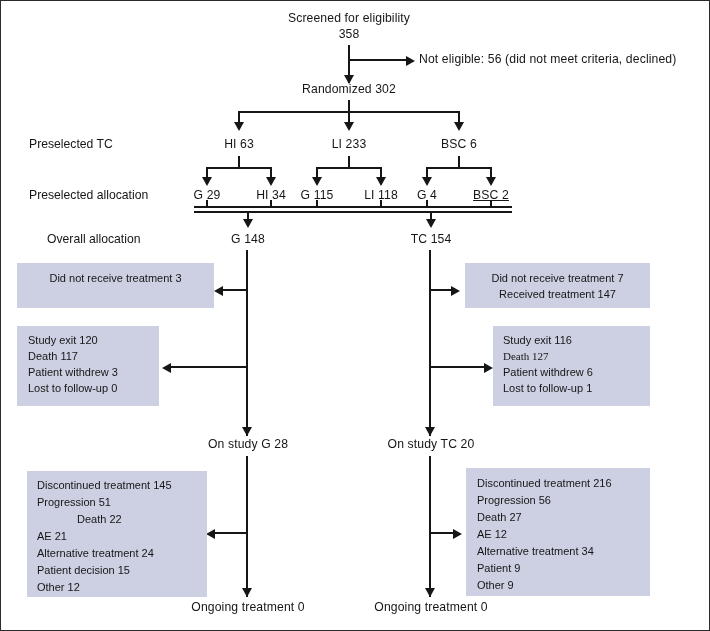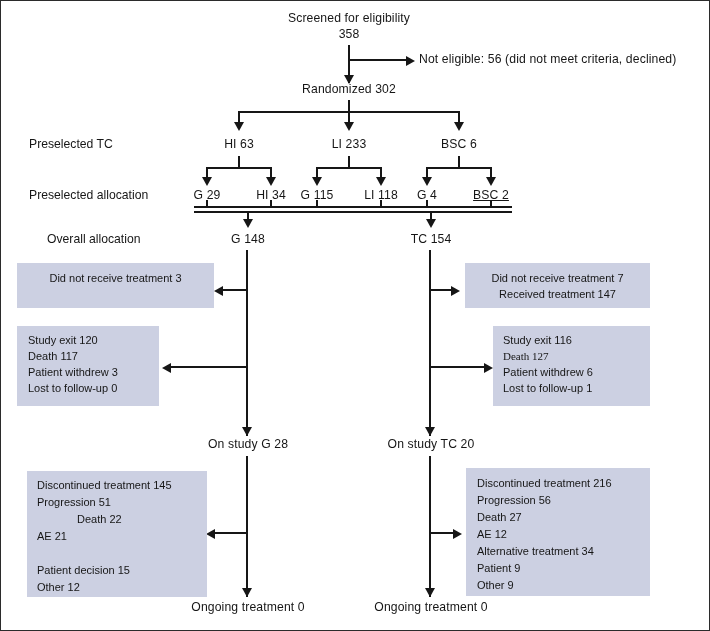--- a/index.html
+++ b/index.html
@@ -191,20 +191,21 @@
   <div class="arw down" style="left:241px; top:587px;"></div>
 
   <div class="hline" style="left:214px; top:531px; width:33px;"></div>
   <div class="arw left" style="left:205px; top:528px;"></div>
 
   <div class="shadebox" style="left:26px; top:470px; width:180px; height:126px;"></div>
   <div class="boxtext" style="left:36px; top:476px;">Discontinued treatment 145</div>
   <div class="boxtext" style="left:36px; top:493px;">Progression 51</div>
   <div class="boxtext" style="left:32px; top:510px;margin-left:44px;">Death 22</div>
   <div class="boxtext" style="left:36px; top:527px;">AE 21</div>
+  <div class="boxtext" style="left:36px; top:544px;">Alternative treatment 24</div>
   <div class="boxtext" style="left:36px; top:561px;">Patient decision 15</div>
   <div class="boxtext" style="left:36px; top:578px;">Other 12</div>
 
   <div class="txt ctr" style="left:247px; top:599px;">Ongoing treatment 0</div>
 
   <div class="vline" style="left:428px; top:249px; height:186px;"></div>
   <div class="arw down" style="left:424px; top:426px;"></div>
 
   <div class="hline" style="left:428px; top:288px; width:26px;"></div>
   <div class="arw right" style="left:450px; top:285px;"></div>

